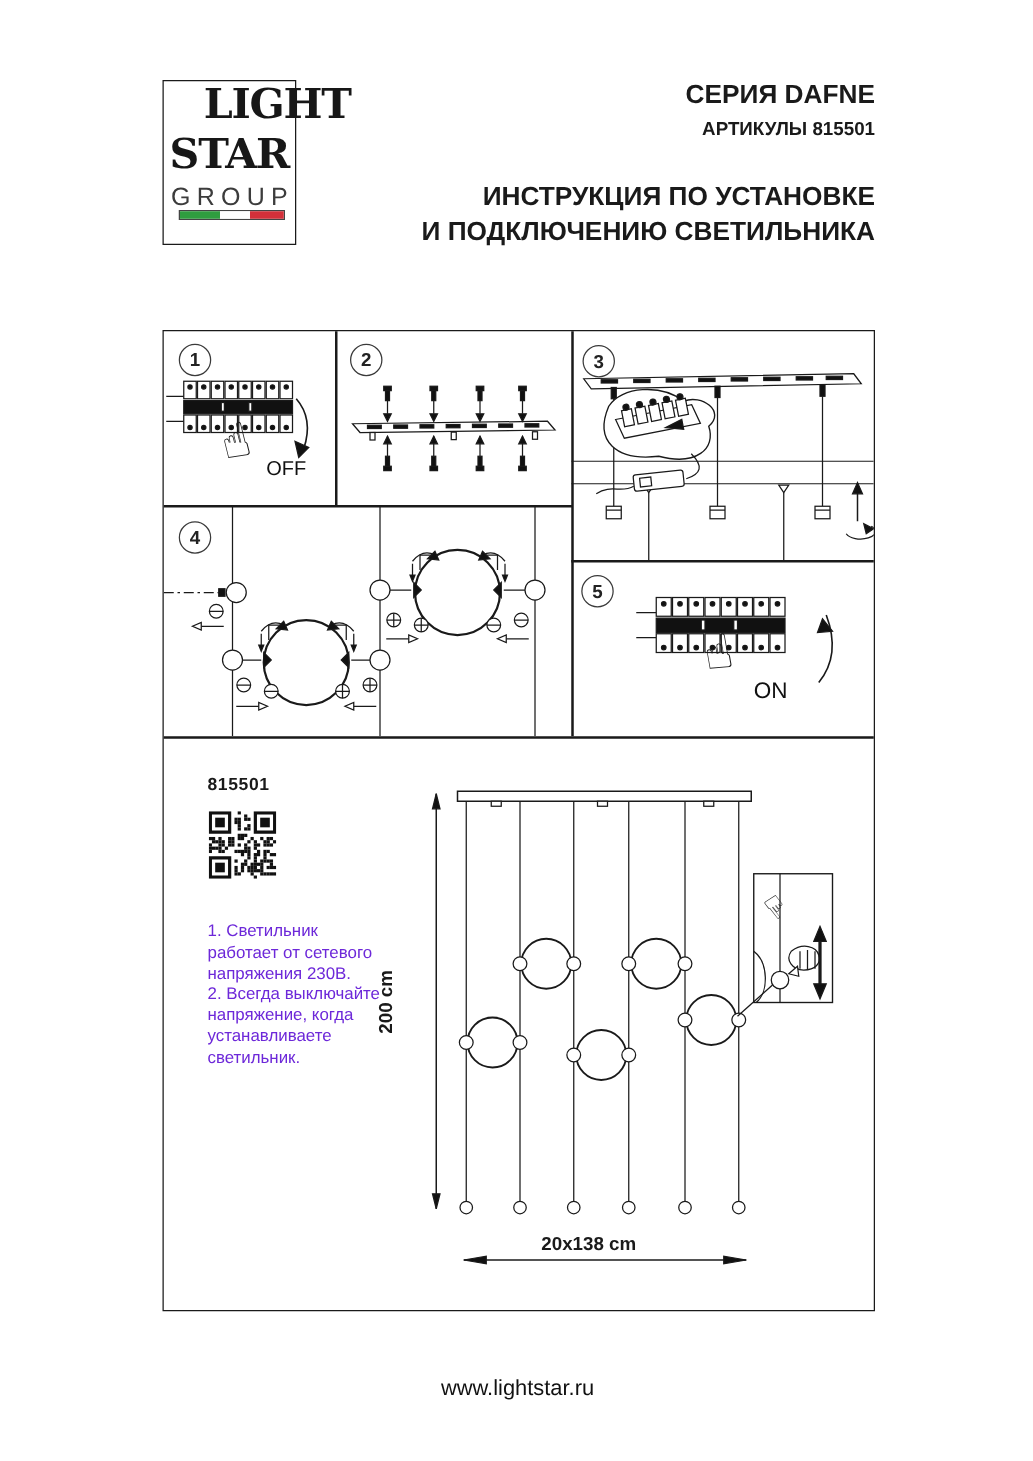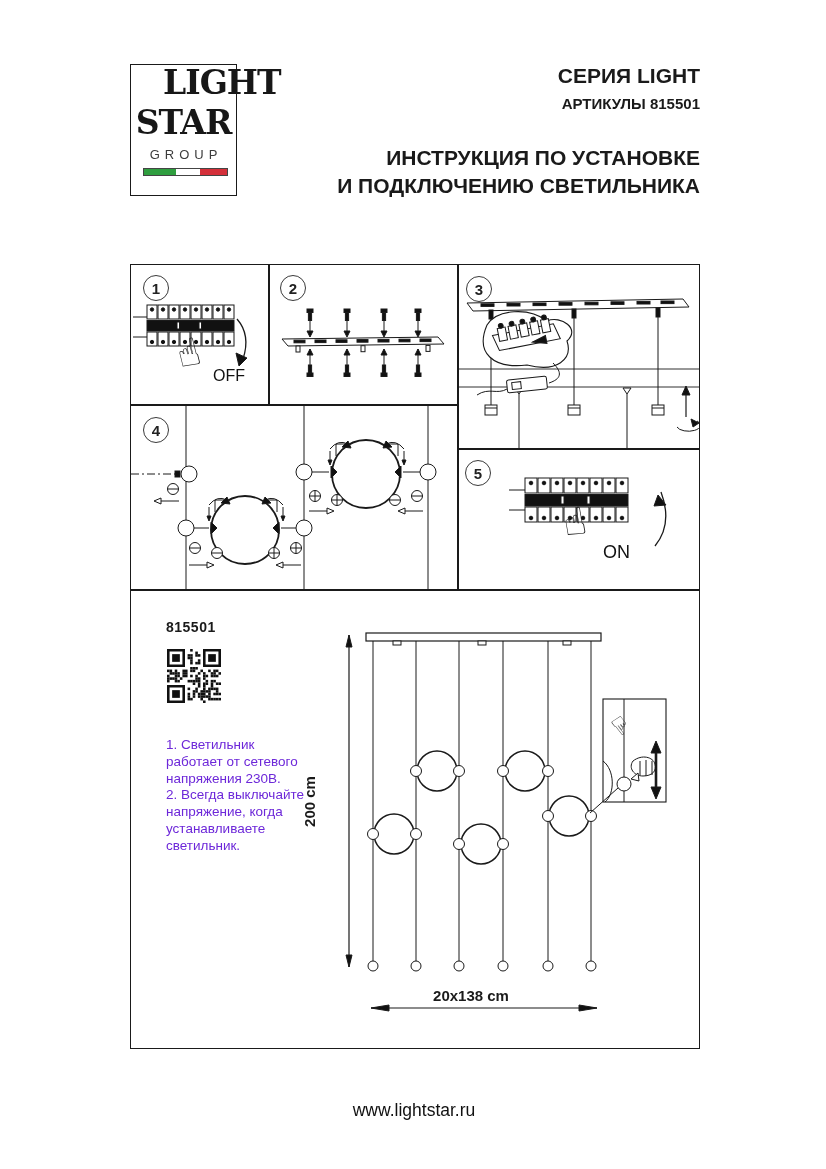--- a/index.html
+++ b/index.html
@@ -5,21 +5,21 @@
   html,body{margin:0;padding:0;background:#fff;}
   .page{position:relative;width:826px;height:1169px;background:#fff;overflow:hidden;
         font-family:"Liberation Sans",sans-serif;color:#1a1a1a;}
   .abs{position:absolute;}
   
   .logo{left:130px;top:64px;width:107px;height:132px;border:1.5px solid #1a1a1a;box-sizing:border-box;}
   .logo-w{position:absolute;left:0;width:100%;text-align:center;font-family:"DejaVu Serif","Liberation Serif",serif;
           font-weight:bold;font-size:33px;line-height:28px;letter-spacing:-1px;color:#171717;}
   .logo-w.l1{top:4px;margin-left:32px;}
   .logo-w.l2{top:44px;}
-  .logo-group{position:absolute;left:0;top:82px;width:100%;text-align:center;font-size:13px;
+  .logo-group{position:absolute;left:0;top:82px;width:100%;text-align:center;font-size:20px;
               letter-spacing:5px;text-indent:5px;color:#3c3c3c;font-weight:400;}
   .logo-flag{position:absolute;left:12px;top:103px;width:83px;height:6px;border:1px solid #444;display:flex;}
   .logo-flag span{height:100%;}
   
   .hdr{right:126px;top:62px;text-align:right;font-weight:bold;}
   .hdr .t1{font-size:21px;line-height:28px;}
   .hdr .t2{font-size:15px;line-height:28px;margin-top:0;}
   .hdr .instr{margin-top:26px;font-size:21px;line-height:28px;}
   
   .content{left:130px;top:264px;width:568px;height:783px;border:1.5px solid #1a1a1a;box-sizing:content-box;}
@@ -51,21 +51,21 @@
     <div class="logo-w l2">STAR</div>
     <div class="logo-group">GROUP</div>
     <div class="logo-flag">
       <span style="width:38%;background:#2f9e3f"></span>
       <span style="width:29%;background:#ffffff"></span>
       <span style="width:33%;background:#d4303a"></span>
     </div>
   </div>
 
   <div class="abs hdr">
-    <div class="t1">СЕРИЯ LIGHT</div>
+    <div class="t1">СЕРИЯ DAFNE</div>
     <div class="t2">АРТИКУЛЫ 815501</div>
     <div class="instr">
       <div>ИНСТРУКЦИЯ ПО УСТАНОВКЕ</div>
       <div>И ПОДКЛЮЧЕНИЮ СВЕТИЛЬНИКА</div>
     </div>
   </div>
 
   <div class="abs content">
 
     <div class="gridline" style="left:137px;top:0;width:1.5px;height:139px"></div>

